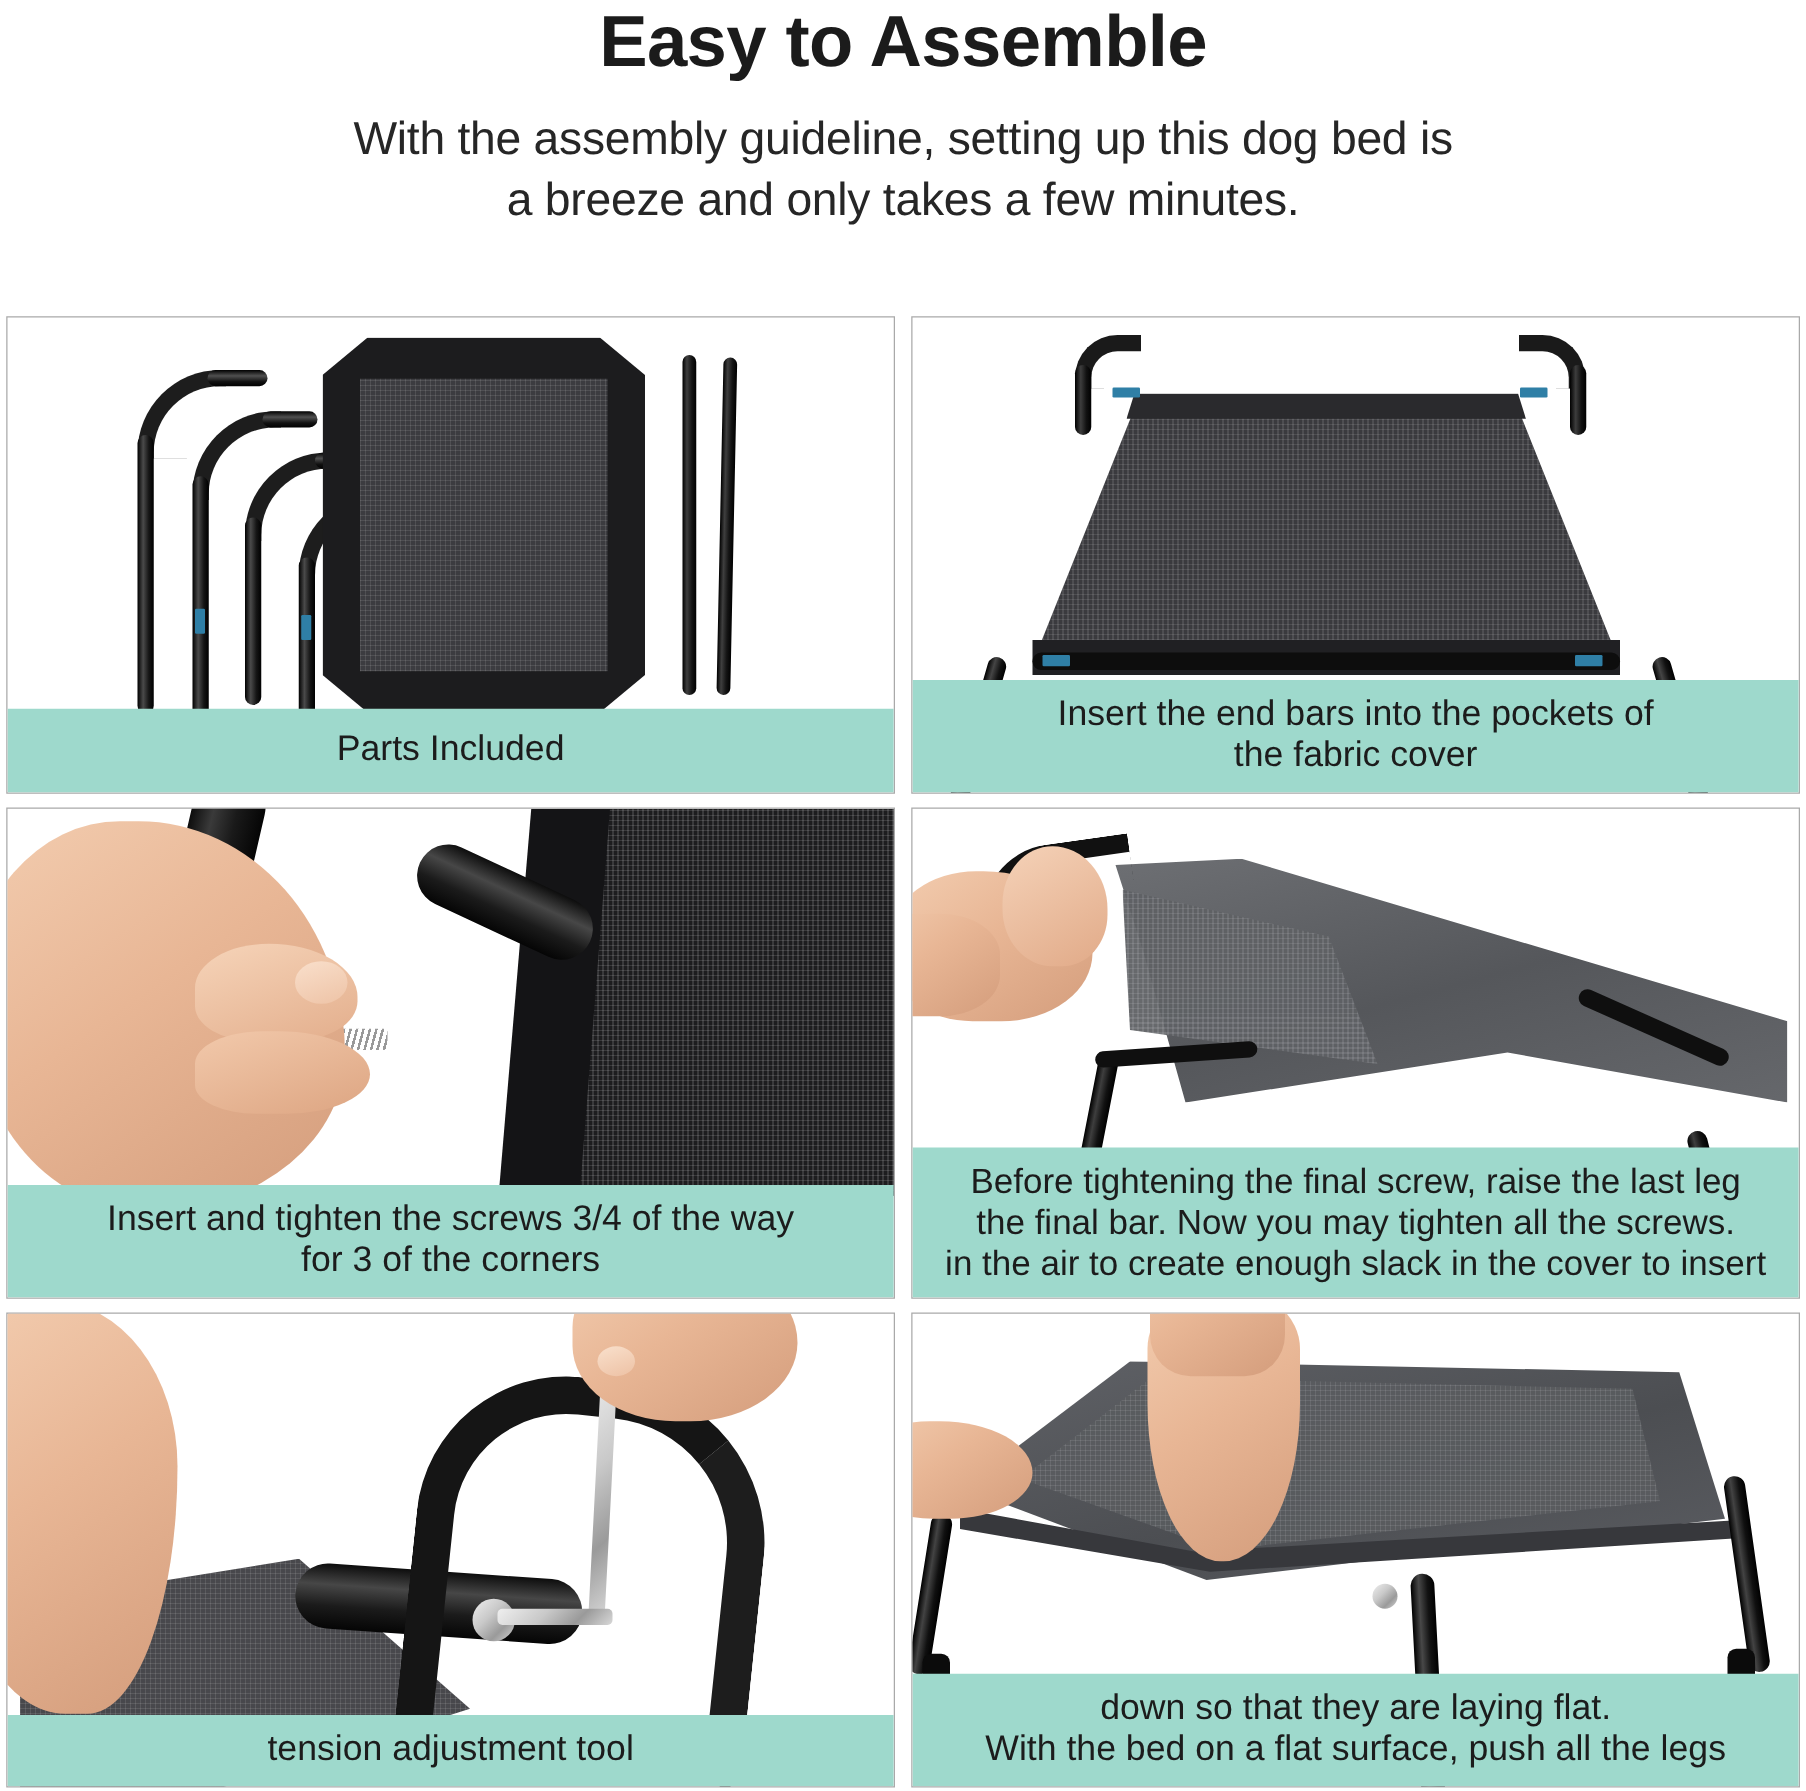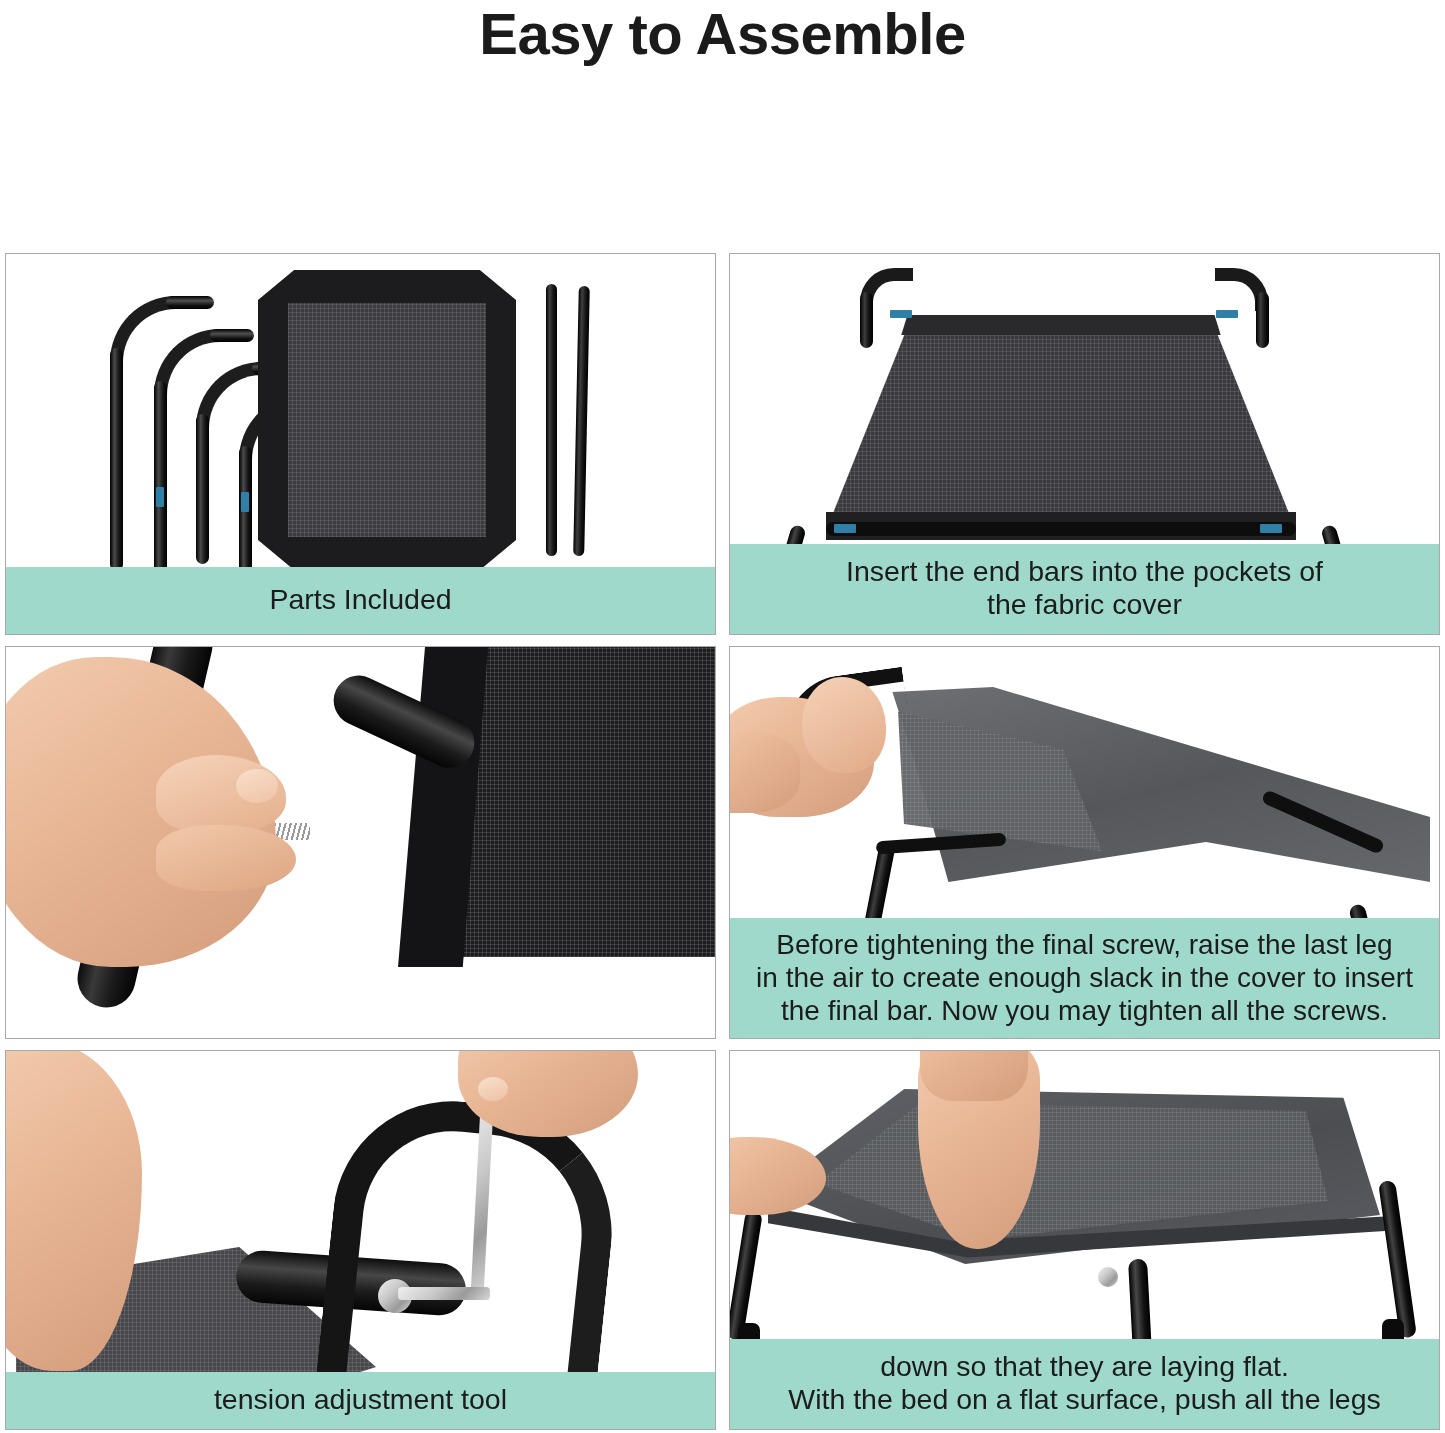--- a/index.html
+++ b/index.html
@@ -119,20 +119,24 @@
 
   
   
   .steel{background:linear-gradient(135deg,#efefef 0%,#c9c9c9 40%,#9a9a9a 70%,#d8d8d8 100%);}
 </style>
 </head>
 <body>
 
 <div class="header">
   <div class="title">Easy to Assemble</div>
+  <div class="subtitle">
+    <span class="ln">With the assembly guideline, setting up this dog bed is</span>
+    <span class="ln">a breeze and only takes a few minutes.</span>
+  </div>
 </div>
 
 <div class="grid">
 
   <div class="panel">
     <div class="stage">
 
       <div class="p1-leg" style="left:104px;top:42px;width:100px;height:275px;">
         <div class="elbow" style="left:0;top:0;width:58px;height:58px;"></div>
         <div class="arm" style="left:56px;top:0;width:48px;"></div>
@@ -221,20 +225,24 @@
 
       <div class="skin" style="left:-30px;top:10px;width:300px;height:310px;
                   border-radius:40% 55% 50% 45%/45% 60% 40% 55%;"></div>
       <div class="skin" style="left:150px;top:108px;width:130px;height:78px;border-radius:50% 60% 45% 40%;
                   background:linear-gradient(160deg,#f6d4b9,#e3ae8c);"></div>
       <div class="skin" style="left:150px;top:178px;width:140px;height:66px;border-radius:45% 60% 55% 40%;
                   background:linear-gradient(160deg,#f2c9ab,#dda582);"></div>
       <div style="position:absolute;left:230px;top:122px;width:42px;height:34px;border-radius:50%;
                   background:linear-gradient(160deg,#f9dfcb,#eec3a6);"></div>
     </div>
+    <div class="caption">
+      <span class="cap-line">Insert and tighten the screws 3/4 of the way</span>
+      <span class="cap-line">for 3 of the corners</span>
+    </div>
   </div>
 
   <div class="panel">
     <div class="stage">
 
       <div style="position:absolute;left:140px;top:40px;width:560px;height:250px;
                   background:linear-gradient(165deg,#6e7074 0%,#55575b 45%,#6b6d71 100%);
                   clip-path:polygon(4% 2%,22% 0,100% 52%,100% 78%,60% 62%,14% 78%,8% 30%);"></div>
       <div class="mesh" style="position:absolute;left:168px;top:58px;width:300px;height:170px;
                   background-color:#5f6165;
@@ -257,22 +265,22 @@
                   background:linear-gradient(90deg,#000,#3e3e3e 34%,#111 70%,#000);
                   border-radius:9px;transform:rotate(-14deg);transform-origin:top center;"></div>
 
       <div style="position:absolute;left:528px;top:168px;width:130px;height:14px;background:#0f0f0f;
                   border-radius:8px;transform:rotate(24deg);"></div>
       <div style="position:absolute;left:146px;top:190px;width:130px;height:13px;background:#0f0f0f;
                   border-radius:8px;transform:rotate(-4deg);"></div>
     </div>
     <div class="caption tall">
       <span class="cap-line">Before tightening the final screw, raise the last leg</span>
+      <span class="cap-line">the final bar. Now you may tighten all the screws.</span>
       <span class="cap-line">in the air to create enough slack in the cover to insert</span>
-      <span class="cap-line">the final bar. Now you may tighten all the screws.</span>
     </div>
   </div>
 
   <div class="panel">
     <div class="stage">
 
       <div class="mesh" style="position:absolute;left:10px;top:196px;width:360px;height:200px;
                   background-color:#48484c;
                   clip-path:polygon(0 18%,62% 0,100% 60%,30% 100%,0 100%);"></div>
 

